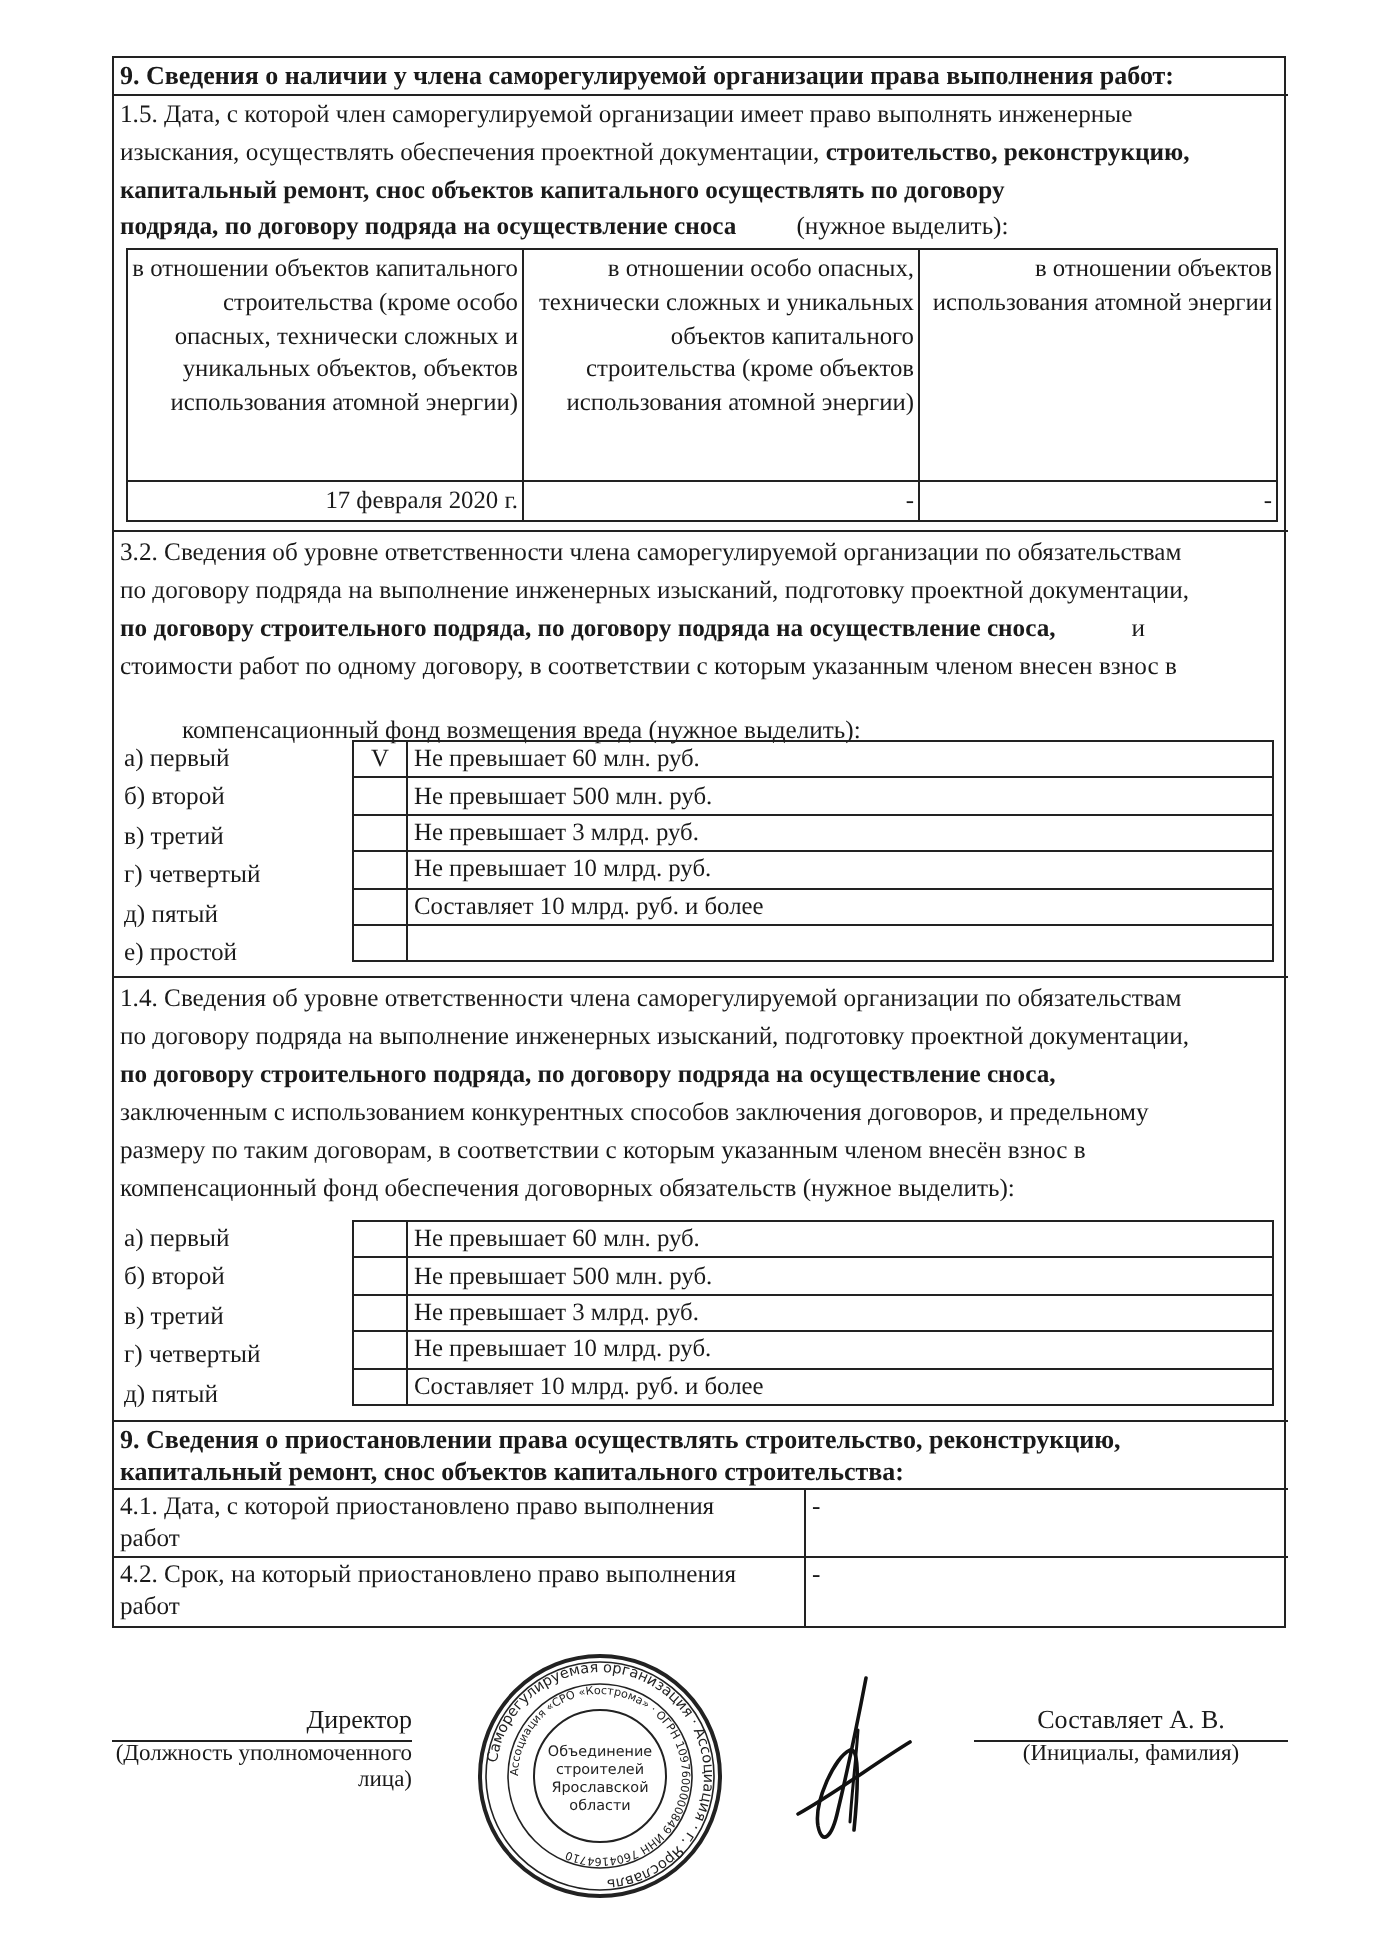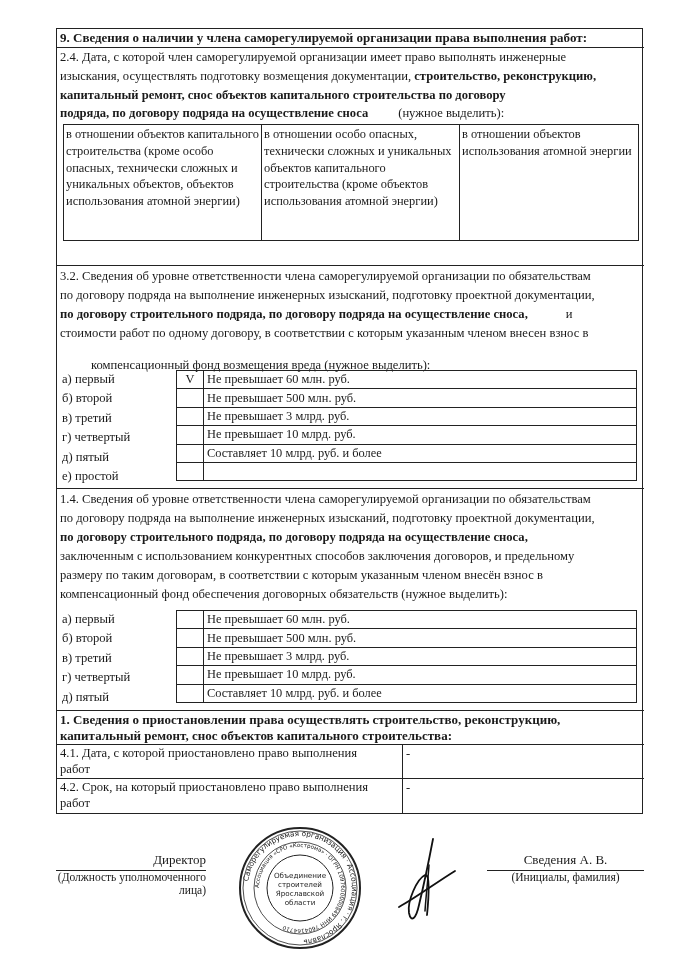--- a/index.html
+++ b/index.html
@@ -5,21 +5,21 @@
   html, body { margin:0; padding:0; background:#ffffff; }
   body { width:700px; height:980px; position:relative; overflow:hidden;
          font-family:"Liberation Serif","DejaVu Serif",serif; color:#1a1a1a; font-size:12.6px; }
   .abs { position:absolute; }
   .frame { left:56px; top:28px; width:587px; height:786px; border:1px solid #222; box-sizing:border-box; }
   .hline { position:absolute; left:56px; width:588px; height:0; border-top:1px solid #222; }
   .txt { position:absolute; line-height:19px; white-space:nowrap; }
   .b { font-weight:bold; }
   
   .t31 { position:absolute; left:63px; top:124px; width:575px; border-collapse:collapse; table-layout:fixed; }
-  .t31 td { border:1px solid #222; text-align:left; vertical-align:top; padding:1px 2px; line-height:16.8px; font-size:12.4px; }
+  .t31 td { border:1px solid #222; text-align:right; vertical-align:top; padding:1px 2px; line-height:16.8px; font-size:12.4px; }
   .t31 .hd td { height:113px; }
   .t31 .dt td { height:17px; line-height:16px; }
   
   .lvl-labels { position:absolute; left:62px; }
   .lvl-labels div { height:19.4px; line-height:19px; }
   .lvl { position:absolute; left:176px; width:461px; border-collapse:collapse; table-layout:fixed; }
   .lvl td { border:1px solid #222; height:17.4px; padding:0 3px; line-height:17px; font-size:12.4px; white-space:nowrap; }
   .lvl td.chk { width:20px; text-align:center; }
   
   .vline { position:absolute; width:0; border-left:1px solid #222; }
@@ -31,42 +31,47 @@
 </style>
 </head>
 <body>
 
 <div class="abs frame"></div>
 
 <div class="txt b" style="left:60px;top:28px;font-size:13px;">9. Сведения о наличии у члена саморегулируемой организации права выполнения работ:</div>
 <div class="hline" style="top:47px;"></div>
 
 <div class="txt" style="left:60px;top:48px;">
-  <span>2.4. Дата, с которой член саморегулируемой организации имеет право выполнять инженерные</span>
+  <span>1.5. Дата, с которой член саморегулируемой организации имеет право выполнять инженерные</span>
 </div>
 <div class="txt" style="left:60px;top:67px;">
-  <span>изыскания, осуществлять подготовку возмещения документации, </span><span class="b">строительство, реконструкцию,</span>
-</div>
-<div class="txt b" style="left:60px;top:86px;">капитальный ремонт, снос объектов капитального строительства по договору</div>
+  <span>изыскания, осуществлять обеспечения проектной документации, </span><span class="b">строительство, реконструкцию,</span>
+</div>
+<div class="txt b" style="left:60px;top:86px;">капитальный ремонт, снос объектов капитального осуществлять по договору</div>
 <div class="txt" style="left:60px;top:104px;">
   <span class="b">подряда,  по  договору подряда  на  осуществление сноса</span><span style="display:inline-block;width:30px"></span><span>(нужное выделить):</span>
 </div>
 
 <table class="t31">
   <colgroup>
       <col style="width:198px">
       <col style="width:198px">
       <col style="width:179px">
     </colgroup>
   <tbody>
       <tr class="hd">
     <td>в отношении объектов капитального строительства (кроме особо опасных, технически сложных и уникальных объектов, объектов использования атомной энергии)</td>
     <td>в отношении особо опасных, технически сложных и уникальных объектов капитального строительства (кроме объектов использования атомной энергии)</td>
     <td>в отношении объектов использования атомной энергии</td>
   </tr>
+  <tr class="dt">
+    <td>17 февраля 2020 г.</td>
+    <td>-</td>
+    <td>-</td>
+  </tr>
 </tbody>
   </table>
 
 <div class="hline" style="top:265px;"></div>
 
 <div class="txt" style="left:60px;top:267px;">3.2. Сведения об уровне ответственности члена саморегулируемой организации по обязательствам</div>
 <div class="txt" style="left:60px;top:286px;">по договору подряда на выполнение инженерных изысканий, подготовку проектной документации,</div>
 <div class="txt" style="left:60px;top:305px;">
   <span class="b">по договору строительного подряда, по договору подряда на осуществление сноса,</span><span style="display:inline-block;width:38px"></span><span>и</span>
 </div>
@@ -154,21 +159,21 @@
       </tr>
   <tr>
         <td class="chk"></td>
         <td>Составляет 10 млрд. руб. и более</td>
       </tr>
 </tbody>
   </table>
 
 <div class="hline" style="top:710px;"></div>
 
-<div class="txt b" style="left:60px;top:711px;font-size:13px;line-height:17px;">1. Сведения о приостановлении права осуществлять строительство, реконструкцию,</div>
+<div class="txt b" style="left:60px;top:711px;font-size:13px;line-height:17px;">9. Сведения о приостановлении права осуществлять строительство, реконструкцию,</div>
 <div class="txt b" style="left:60px;top:727px;font-size:13px;line-height:17px;">капитальный ремонт, снос объектов капитального строительства:</div>
 <div class="hline" style="top:744px;"></div>
 
 <div class="txt" style="left:60px;top:745px;line-height:16px;">4.1. Дата, с которой приостановлено право выполнения</div>
 <div class="txt" style="left:60px;top:761px;line-height:16px;">работ</div>
 <div class="txt" style="left:406px;top:745px;line-height:16px;">-</div>
 <div class="hline" style="top:778px;"></div>
 
 <div class="txt" style="left:60px;top:779px;line-height:16px;">4.2. Срок, на который приостановлено право выполнения</div>
 <div class="txt" style="left:60px;top:795px;line-height:16px;">работ</div>
@@ -208,16 +213,16 @@
 
 <div class="abs" style="left:395px;top:835px;width:70px;height:95px;">
   <svg width="70" height="95" viewBox="0 0 70 95">
     <path d="M38,4 C34,25 30,45 24,70 C21,84 16,88 14,78 C12,66 22,44 30,40 C35,38 34,60 32,80" fill="none" stroke="#111" stroke-width="1.8" stroke-linecap="round"></path>
     <path d="M34,30 C33,45 31,60 30,76" fill="none" stroke="#111" stroke-width="1.5" stroke-linecap="round"></path>
     <path d="M4,72 C22,62 42,47 60,36" fill="none" stroke="#111" stroke-width="1.8" stroke-linecap="round"></path>
   </svg>
 </div>
 
 <div class="sig" style="left:487px;top:852px;width:157px;">
-  <div class="name">Сведения А. В.</div>
+  <div class="name">Составляет А. В.</div>
   <div class="rule"></div>
   <div class="cap">(Инициалы, фамилия)</div>
 </div>
 
 </body></html>

